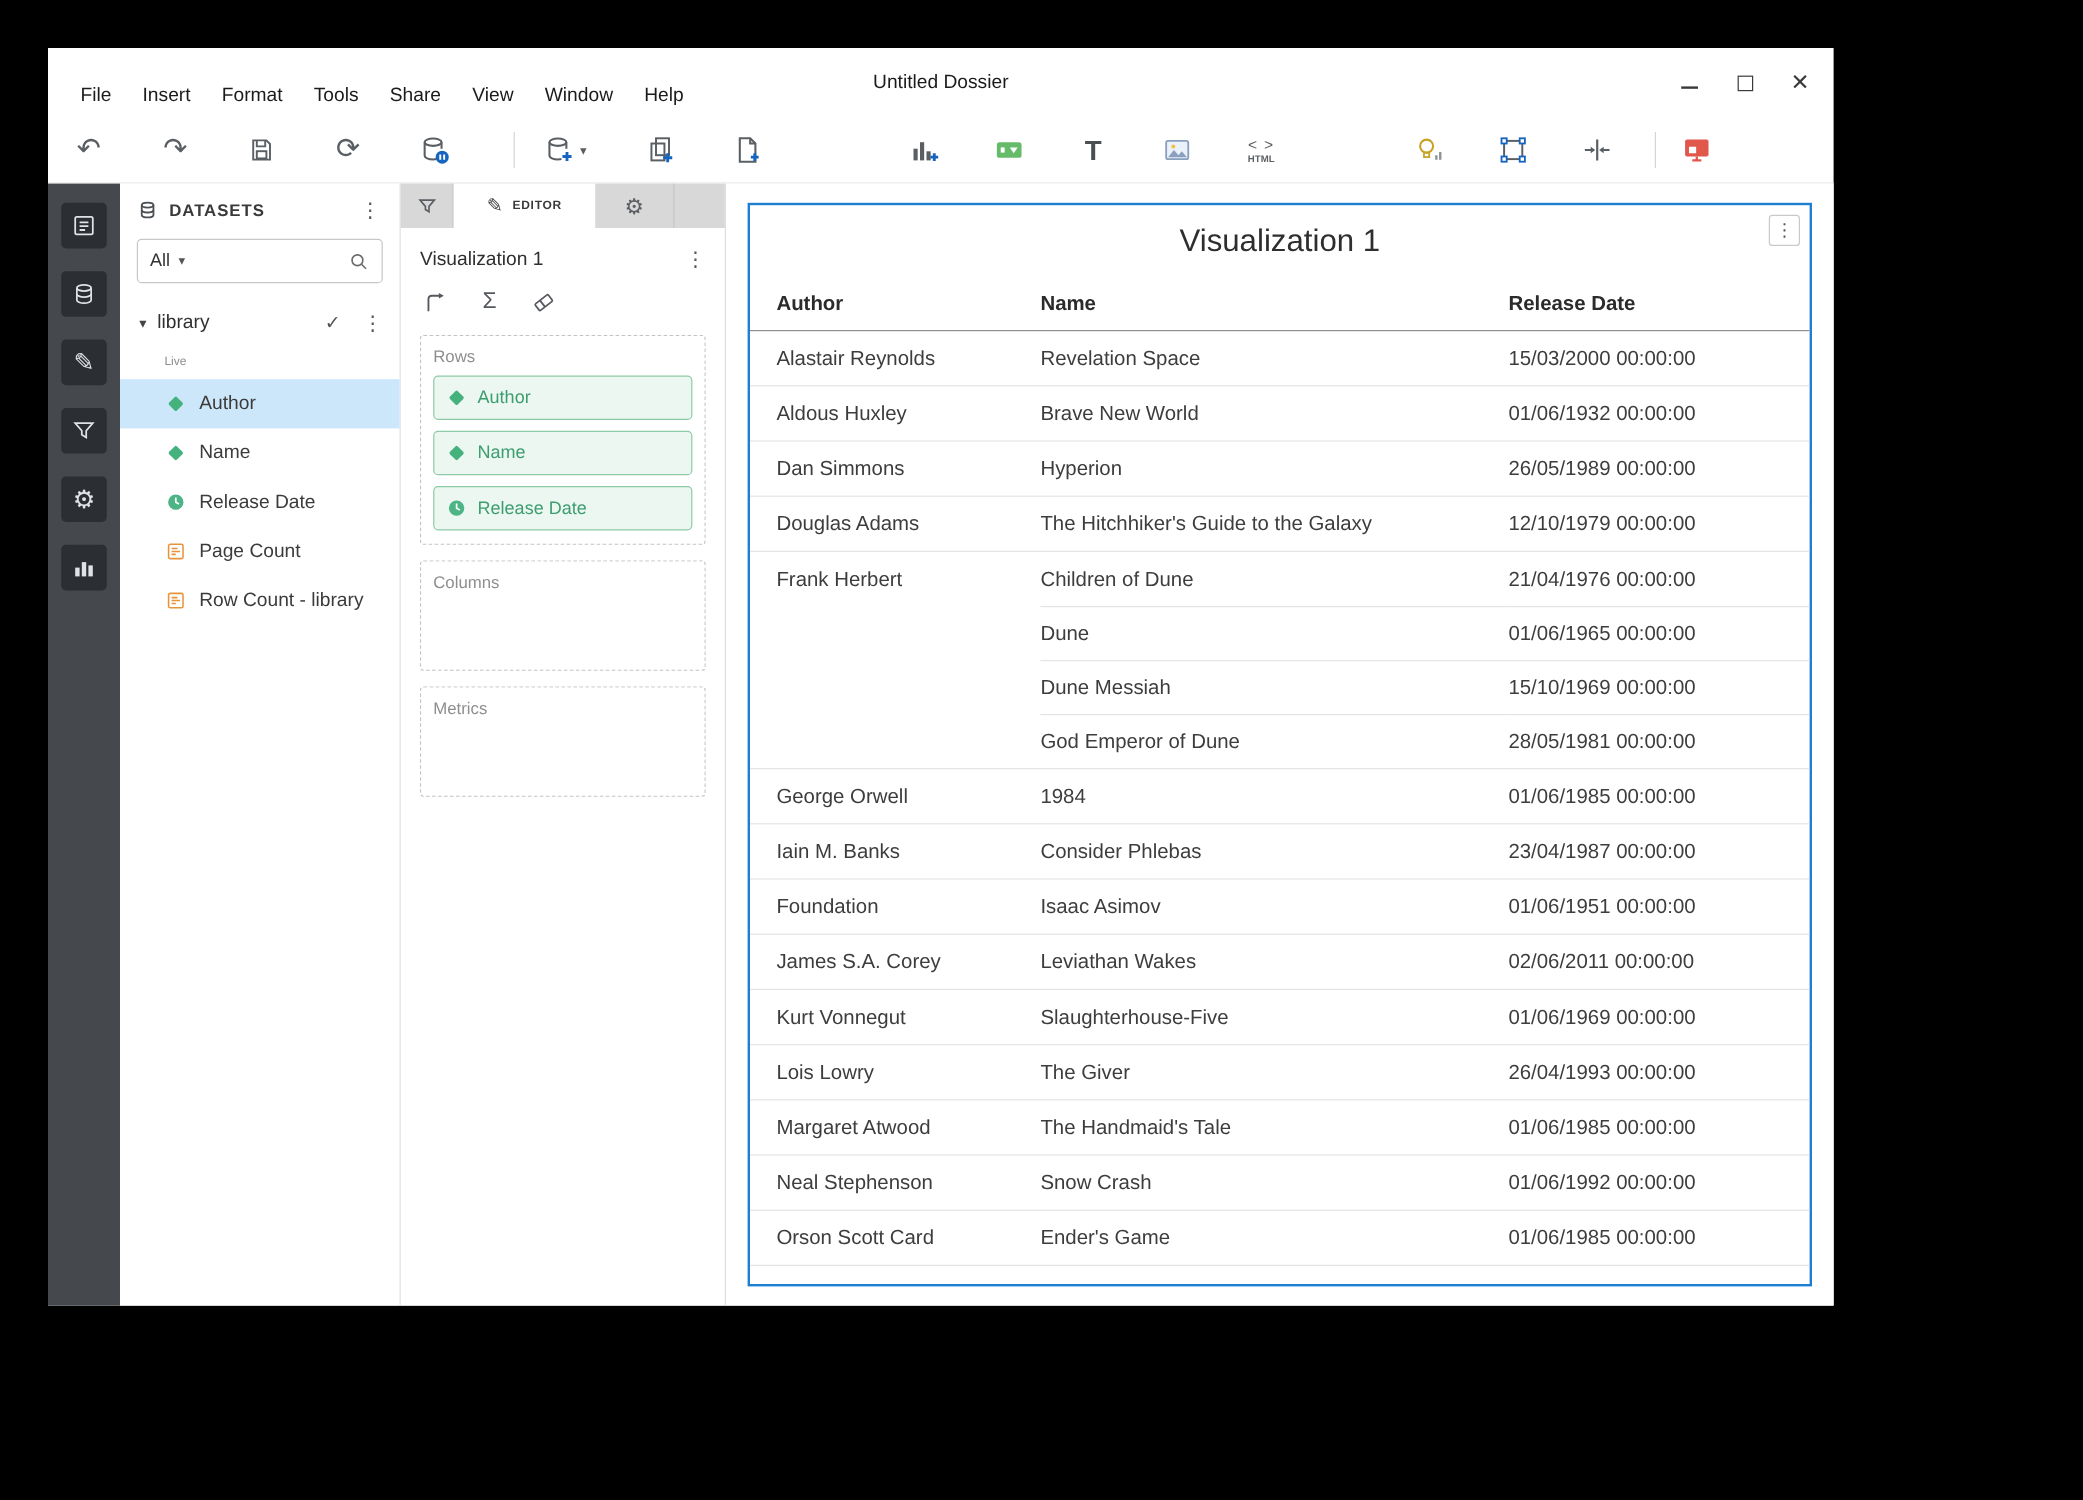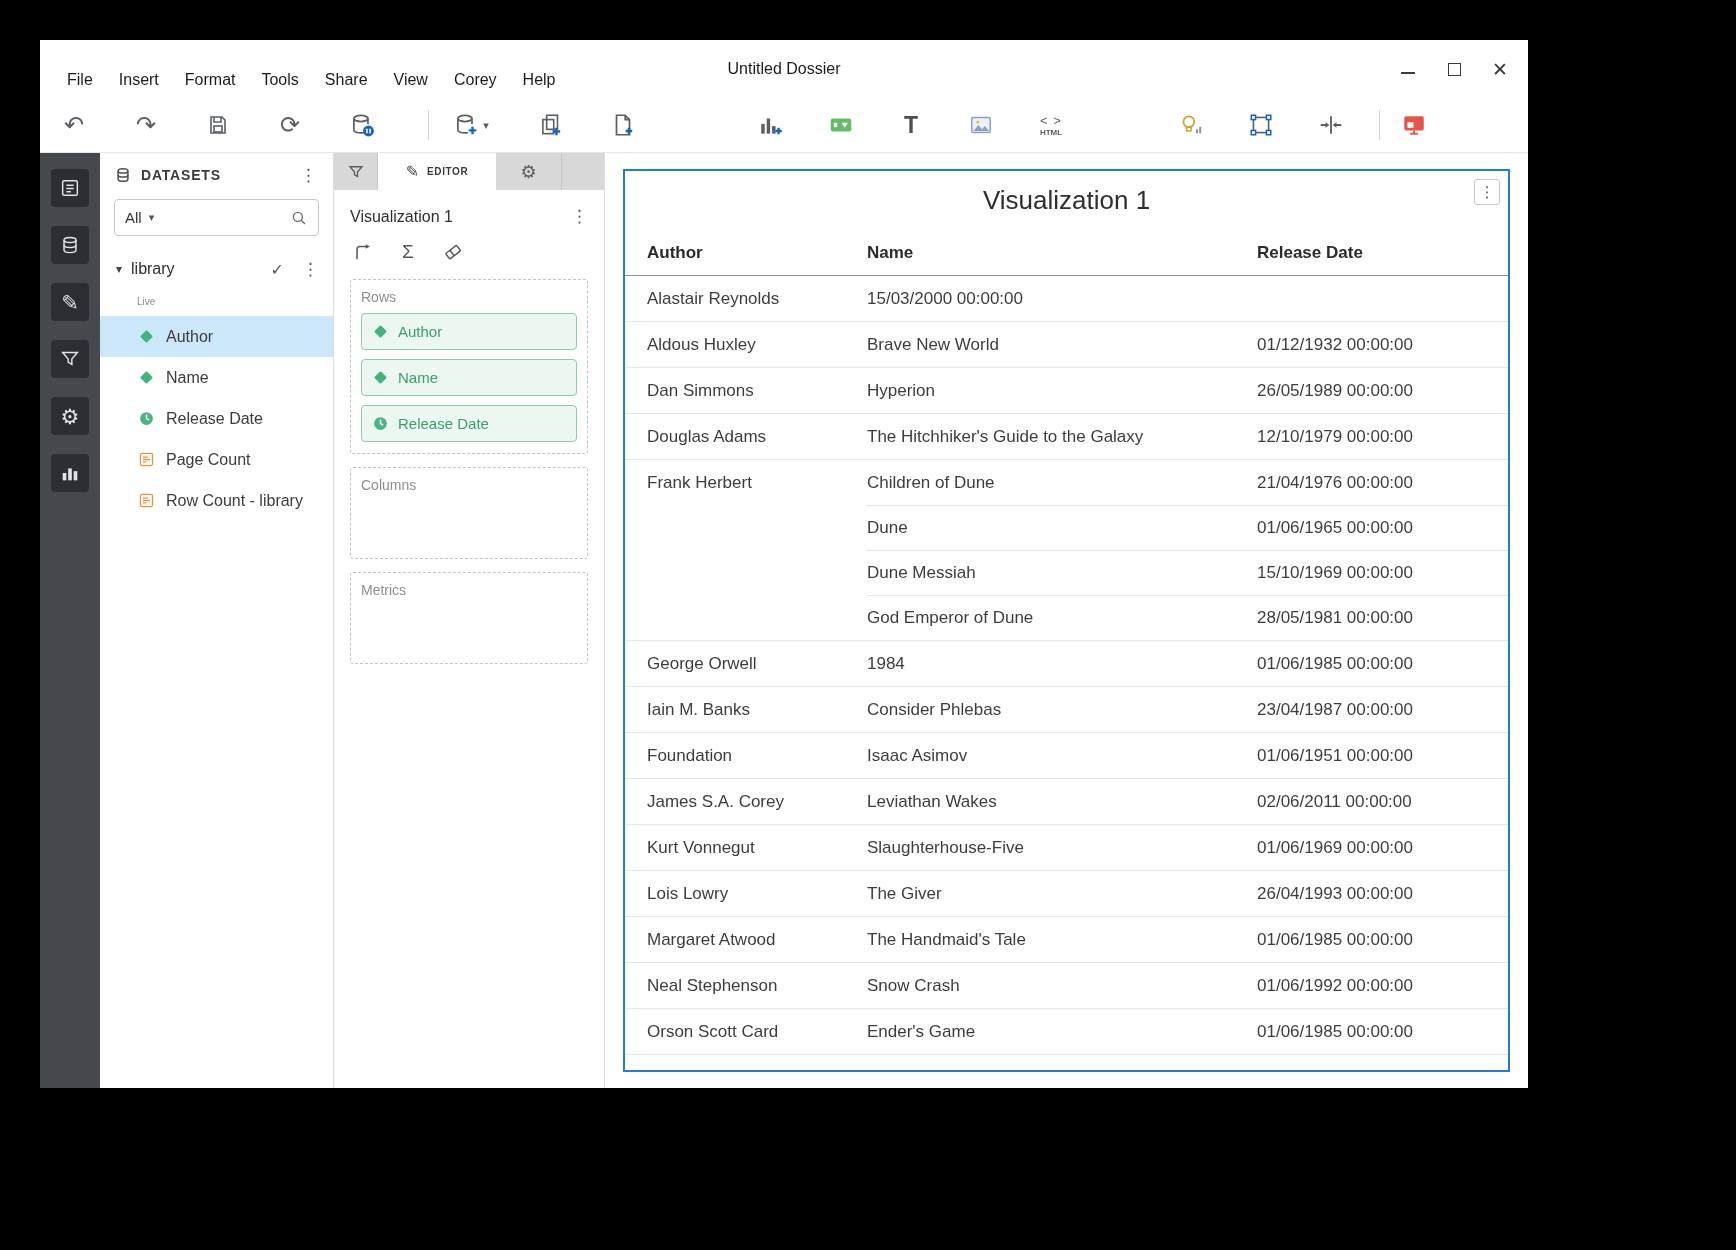--- a/index.html
+++ b/index.html
@@ -101,21 +101,21 @@
 <div class="window">
 
   <div class="titlebar">
     <div class="menubar" id="menubar">
         <span class="menu-item">File</span>
         <span class="menu-item">Insert</span>
         <span class="menu-item">Format</span>
         <span class="menu-item">Tools</span>
         <span class="menu-item">Share</span>
         <span class="menu-item">View</span>
-        <span class="menu-item">Corey</span>
+        <span class="menu-item">Window</span>
         <span class="menu-item">Help</span>
       </div>
     <div class="window-title">Untitled Dossier</div>
     <div class="win-controls">
       <div class="win-btn">
           <span class="min-glyph"></span>
         </div>
       <div class="win-btn">
           <span class="max-glyph"></span>
         </div>
@@ -424,26 +424,27 @@
         <div class="viz-title">Visualization 1</div>
         <div class="t-grid">
           <div class="t-head" id="grid-head">
               <div class="t-cell c-author">Author</div>
               <div class="t-cell c-name">Name</div>
               <div class="t-cell c-release">Release Date</div>
             </div>
           <div id="grid-body">
               <div class="t-row full">
                 <div class="t-cell c-author">Alastair Reynolds</div>
+                <div class="t-cell c-name">Revelation Space</div>
                 <div class="t-cell c-release">15/03/2000 00:00:00</div>
               </div>
               <div class="t-row full">
                 <div class="t-cell c-author">Aldous Huxley</div>
                 <div class="t-cell c-name">Brave New World</div>
-                <div class="t-cell c-release">01/12/1932 00:00:00</div>
+                <div class="t-cell c-release">01/06/1932 00:00:00</div>
               </div>
               <div class="t-row full">
                 <div class="t-cell c-author">Dan Simmons</div>
                 <div class="t-cell c-name">Hyperion</div>
                 <div class="t-cell c-release">26/05/1989 00:00:00</div>
               </div>
               <div class="t-row full">
                 <div class="t-cell c-author">Douglas Adams</div>
                 <div class="t-cell c-name">The Hitchhiker's Guide to the Galaxy</div>
                 <div class="t-cell c-release">12/10/1979 00:00:00</div>

